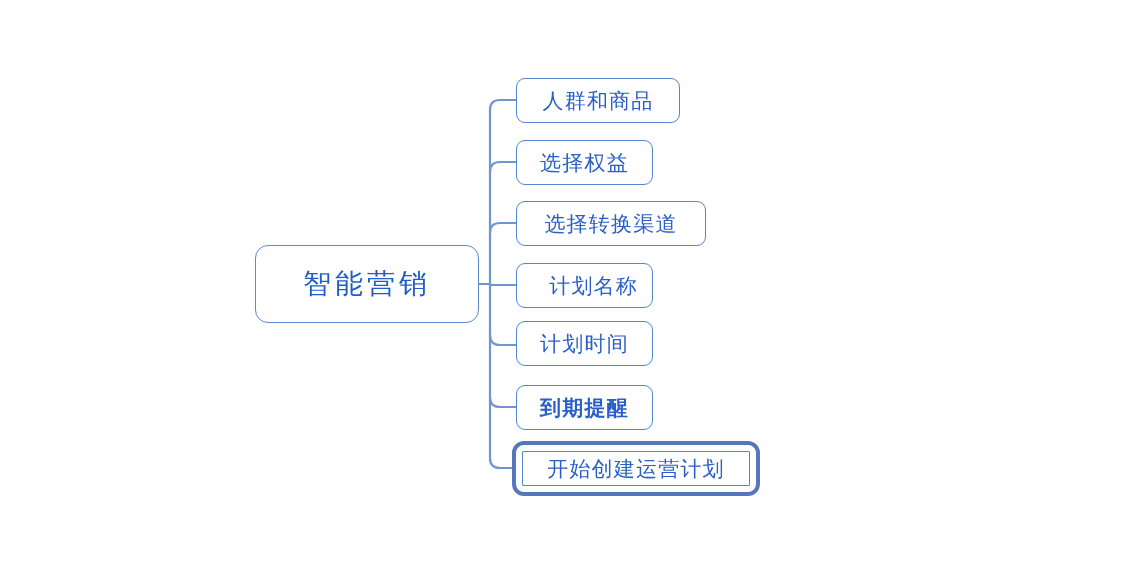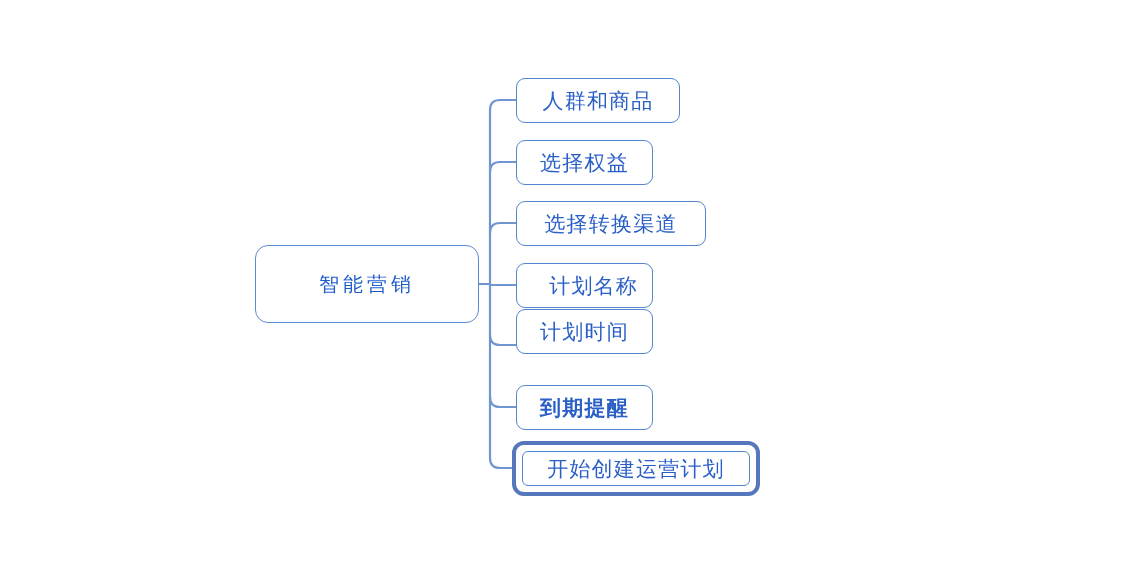--- a/index.html
+++ b/index.html
@@ -40,36 +40,36 @@
     white-space: nowrap;
   }
   
   .node.root {
     left: 255px;
     top: 245px;
     width: 224px;
     height: 78px;
     border-radius: 13px;
     border: 1.6px solid #5b8bd0;
-    font-size: 20px;
+    font-size: 28px;
     letter-spacing: 4px;
     color: #1f5ec9;
   }
   
   .node.child {
     height: 45px;
     font-size: 21px;
     letter-spacing: 1.2px;
     padding: 0 14px;
   }
   .child-1 { left: 516px; top: 78px;  width: 164px; }
   .child-2 { left: 516px; top: 140px; width: 137px; }
   .child-3 { left: 516px; top: 201px; width: 190px; }
   .child-4 { left: 516px; top: 263px; width: 137px; justify-content: flex-end; }
-  .child-5 { left: 516px; top: 309px; width: 137px; align-items: center; }
+  .child-5 { left: 516px; top: 321px; width: 137px; align-items: center; }
   .child-6 { left: 516px; top: 385px; width: 137px; font-weight: bold; }
 
   
   .node-highlight-wrap {
     position: absolute;
     left: 512px;
     top: 441px;
     width: 248px;
     height: 55px;
     box-sizing: border-box;
@@ -80,21 +80,21 @@
   }
   .node.child.highlighted {
     position: absolute;
     left: 6px;
     top: 6px;
     right: 6px;
     bottom: 6px;
     width: auto;
     height: auto;
     border: 1.6px solid #5286cf;
-    border-radius: 6px;
+    border-radius: 1px;
   }
 </style>
 </head>
 <body>
 
 <div id="canvas">
 
   <svg id="connectors" viewBox="0 0 1128 582" xmlns="http://www.w3.org/2000/svg">
     <g fill="none" stroke="#6f96d1" stroke-width="2.2" stroke-linecap="round">
 

